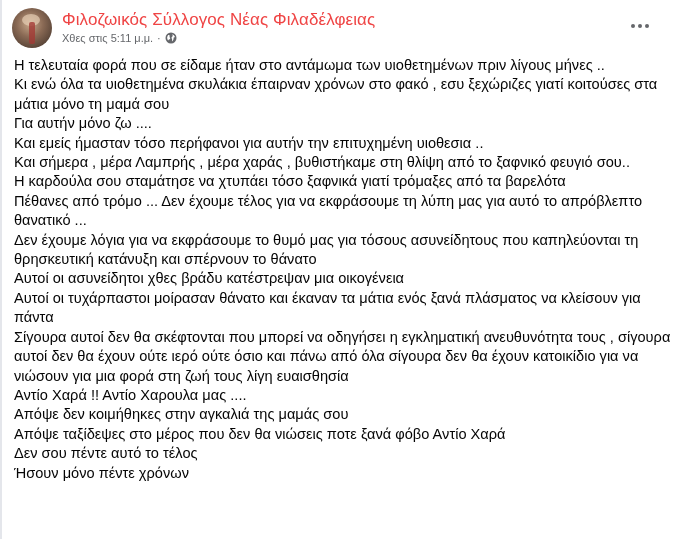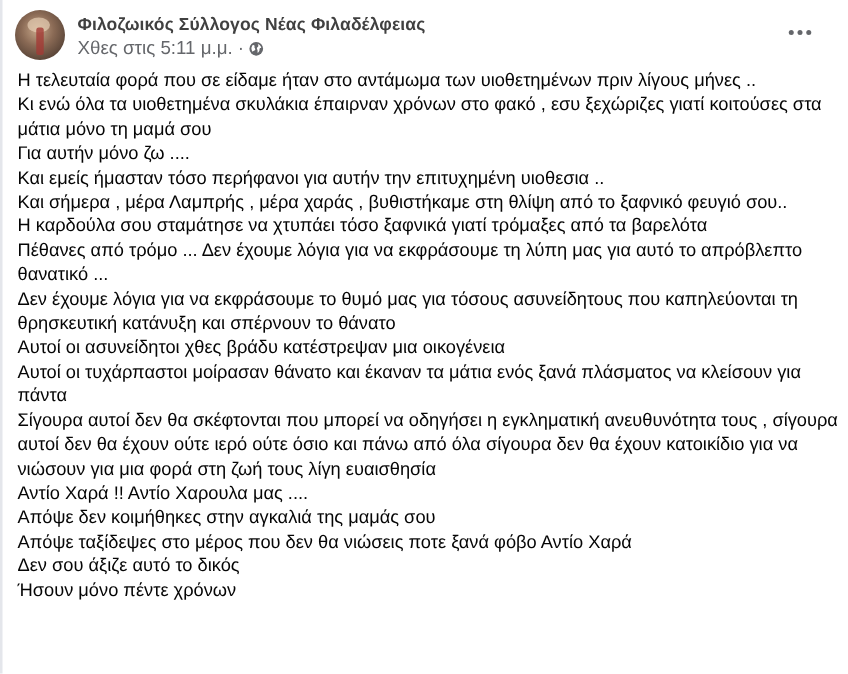--- a/index.html
+++ b/index.html
@@ -54,30 +54,30 @@
       border-radius: 50%;
       background: rgba(230, 205, 180, 0.7);
     }
     .header-text {
       margin-left: 10px;
       display: flex;
       flex-direction: column;
       justify-content: center;
     }
     .page-name {
-      font-size: 14px;
-      font-weight: 700;
-      color: #404040;
+      font-size: 17px;
+      font-weight: 400;
+      color: #ef4444;
       line-height: 19px;
       letter-spacing: 0.1px;
     }
     .meta {
       display: flex;
       align-items: center;
-      font-size: 15px;
+      font-size: 11px;
       color: #65676b;
       line-height: 17px;
       margin-top: 1px;
     }
     .meta .dot {
       margin: 0 4px;
     }
     .globe-icon {
       width: 12px;
       height: 12px;
@@ -147,23 +147,23 @@
   </div>
 </div>
 
 <div class="post-body">
   <p>Η τελευταία φορά που σε είδαμε ήταν στο αντάμωμα των υιοθετημένων πριν λίγους μήνες ..</p>
   <p>Κι ενώ όλα τα υιοθετημένα σκυλάκια έπαιρναν χρόνων στο φακό , εσυ ξεχώριζες γιατί κοιτούσες στα μάτια μόνο τη μαμά σου</p>
   <p>Για αυτήν μόνο ζω ....</p>
   <p>Και εμείς ήμασταν τόσο περήφανοι για αυτήν την επιτυχημένη υιοθεσια ..</p>
   <p>Και σήμερα , μέρα Λαμπρής , μέρα χαράς , βυθιστήκαμε στη θλίψη από το ξαφνικό φευγιό σου..</p>
   <p>Η καρδούλα σου σταμάτησε να χτυπάει τόσο ξαφνικά γιατί τρόμαξες από τα βαρελότα</p>
-  <p>Πέθανες από τρόμο ... Δεν έχουμε λόγια για να εκφράσουμε τη λύπη μας για αυτό το απρόβλεπτο θανατικό ...</p>
+  <p>Πέθανες από τρόμο ... Δεν έχουμε τέλος για να εκφράσουμε τη λύπη μας για αυτό το απρόβλεπτο θανατικό ...</p>
   <p>Δεν έχουμε λόγια για να εκφράσουμε το θυμό μας για τόσους ασυνείδητους που καπηλεύονται τη θρησκευτική κατάνυξη και σπέρνουν το θάνατο</p>
   <p>Αυτοί οι ασυνείδητοι χθες βράδυ κατέστρεψαν μια οικογένεια</p>
   <p>Αυτοί οι τυχάρπαστοι μοίρασαν θάνατο και έκαναν τα μάτια ενός ξανά πλάσματος να κλείσουν για πάντα</p>
   <p>Σίγουρα αυτοί δεν θα σκέφτονται που μπορεί να οδηγήσει η εγκληματική ανευθυνότητα τους , σίγουρα αυτοί δεν θα έχουν ούτε ιερό ούτε όσιο και πάνω από όλα σίγουρα δεν θα έχουν κατοικίδιο για να νιώσουν για μια φορά στη ζωή τους λίγη ευαισθησία</p>
   <p>Αντίο Χαρά !! Αντίο Χαρουλα μας ....</p>
   <p>Απόψε δεν κοιμήθηκες στην αγκαλιά της μαμάς σου</p>
   <p>Απόψε ταξίδεψες στο μέρος που δεν θα νιώσεις ποτε ξανά φόβο Αντίο Χαρά</p>
-  <p>Δεν σου άξιζε αυτό το δικός</p>
+  <p>Δεν σου πέντε αυτό το τέλος</p>
   <p>Ήσουν μόνο πέντε χρόνων</p>
 </div>
 
 </body></html>

